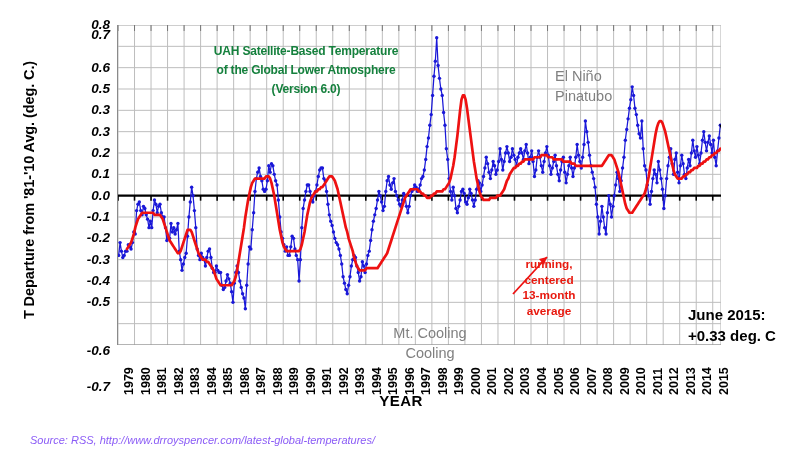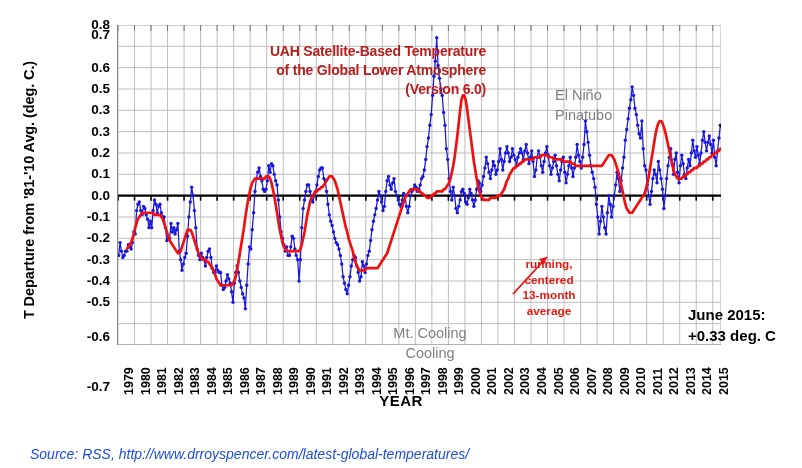--- a/index.html
+++ b/index.html
@@ -19,21 +19,21 @@
     font-size:14.5px; font-weight:bold; color:#000;
     letter-spacing:-0.1px; white-space:nowrap;
   }
 
   
   .ytick{
     right:0; width:46px; text-align:right;
     font-size:13.5px; font-weight:bold; color:#000;
     line-height:12px; margin-top:-6px;
   }
-  #yticks{left:58px;top:0;width:52px;height:428px;}
+  #yticks{left:58px;top:0;width:52px;height:428px;font-style:italic;}
 
   
   #plot{
     left:117px; top:25px; width:603px; height:320px;
     background:#ffffff;
     border-left:1.4px solid #8a8a8a;
     box-sizing:border-box;
   }
   #gridsvg{position:absolute;left:0;top:0;}
   #datasvg{position:absolute;left:0;top:0;}
@@ -47,47 +47,46 @@
   }
 
   
   #xtitle{
     left:0;top:392px;width:802px;text-align:center;
     font-size:15px;font-weight:bold;color:#000;letter-spacing:.5px;
   }
 
   
   #charttitle{
-    left:8px; top:17px; width:360px; text-align:right;
-    color:#b91c1c; font-size:14px; font-weight:bold;
+    left:8px; top:17px; width:360px; text-align:center;
+    color:#15803d; font-size:12px; font-weight:bold;
     line-height:19px; letter-spacing:-0.2px;
   }
   #elnino{
-    left:437px; top:60px; width:130px; text-align:left;
+    left:437px; top:41px; width:130px; text-align:left;
     color:#808080; font-size:14.5px; font-weight:normal; line-height:20px;
   }
   #pinatubo{
     left:232px; top:298px; width:160px; text-align:center;
     color:#808080; font-size:14.5px; font-weight:normal; line-height:20px;
   }
   #running{
     left:363px; top:232px; width:120px; text-align:center;
     color:#e8190f; font-size:11.8px; font-weight:bold; line-height:15.5px;padding-left:8px;
   }
   #june2015{
     left:570px; top:279px; width:180px; text-align:left;
     color:#000; font-size:15px; font-weight:bold; line-height:21px;
   }
 
   
   #source{
     left:30px;top:434px;
-    font-size:14px; font-style:italic; color:#1d4ed8;
+    font-size:11px; font-style:italic; color:#8b5cf6;
     font-family:"Liberation Sans", sans-serif;
-    margin-top:12px;
   }
 </style>
 </head>
 <body>
 
 <div id="root">
 
   <div class="abs" id="ylabel">T Departure from '81-'10 Avg. (deg. C.)</div>
 
   <div class="abs" id="yticks">
@@ -98,21 +97,21 @@
       <div class="abs ytick" style="top: 110.333px;">0.3</div>
       <div class="abs ytick" style="top: 131.667px;">0.3</div>
       <div class="abs ytick" style="top: 153px;">0.2</div>
       <div class="abs ytick" style="top: 174.333px;">0.1</div>
       <div class="abs ytick" style="top: 195.667px;">0.0</div>
       <div class="abs ytick" style="top: 217px;">-0.1</div>
       <div class="abs ytick" style="top: 238.333px;">-0.2</div>
       <div class="abs ytick" style="top: 259.667px;">-0.3</div>
       <div class="abs ytick" style="top: 281px;">-0.4</div>
       <div class="abs ytick" style="top: 302.333px;">-0.5</div>
-      <div class="abs ytick" style="top: 315px; margin-top: 16px;">-0.6</div>
+      <div class="abs ytick" style="top: 329px; margin-top: 16px;">-0.6</div>
       <div class="abs ytick" style="top: 345px; margin-top: 36px;">-0.7</div>
     </div>
 
   <div class="abs" id="plot">
     <svg id="gridsvg" width="603" height="320">
         <line x1="0" y1="0" x2="603" y2="0" stroke="#bdbdbd" stroke-width="1"></line>
         <line x1="0" y1="21.33333333333337" x2="603" y2="21.33333333333337" stroke="#bdbdbd" stroke-width="1"></line>
         <line x1="0" y1="42.666666666666686" x2="603" y2="42.666666666666686" stroke="#bdbdbd" stroke-width="1"></line>
         <line x1="0" y1="64.00000000000003" x2="603" y2="64.00000000000003" stroke="#bdbdbd" stroke-width="1"></line>
         <line x1="0" y1="85.33333333333331" x2="603" y2="85.33333333333331" stroke="#bdbdbd" stroke-width="1"></line>

